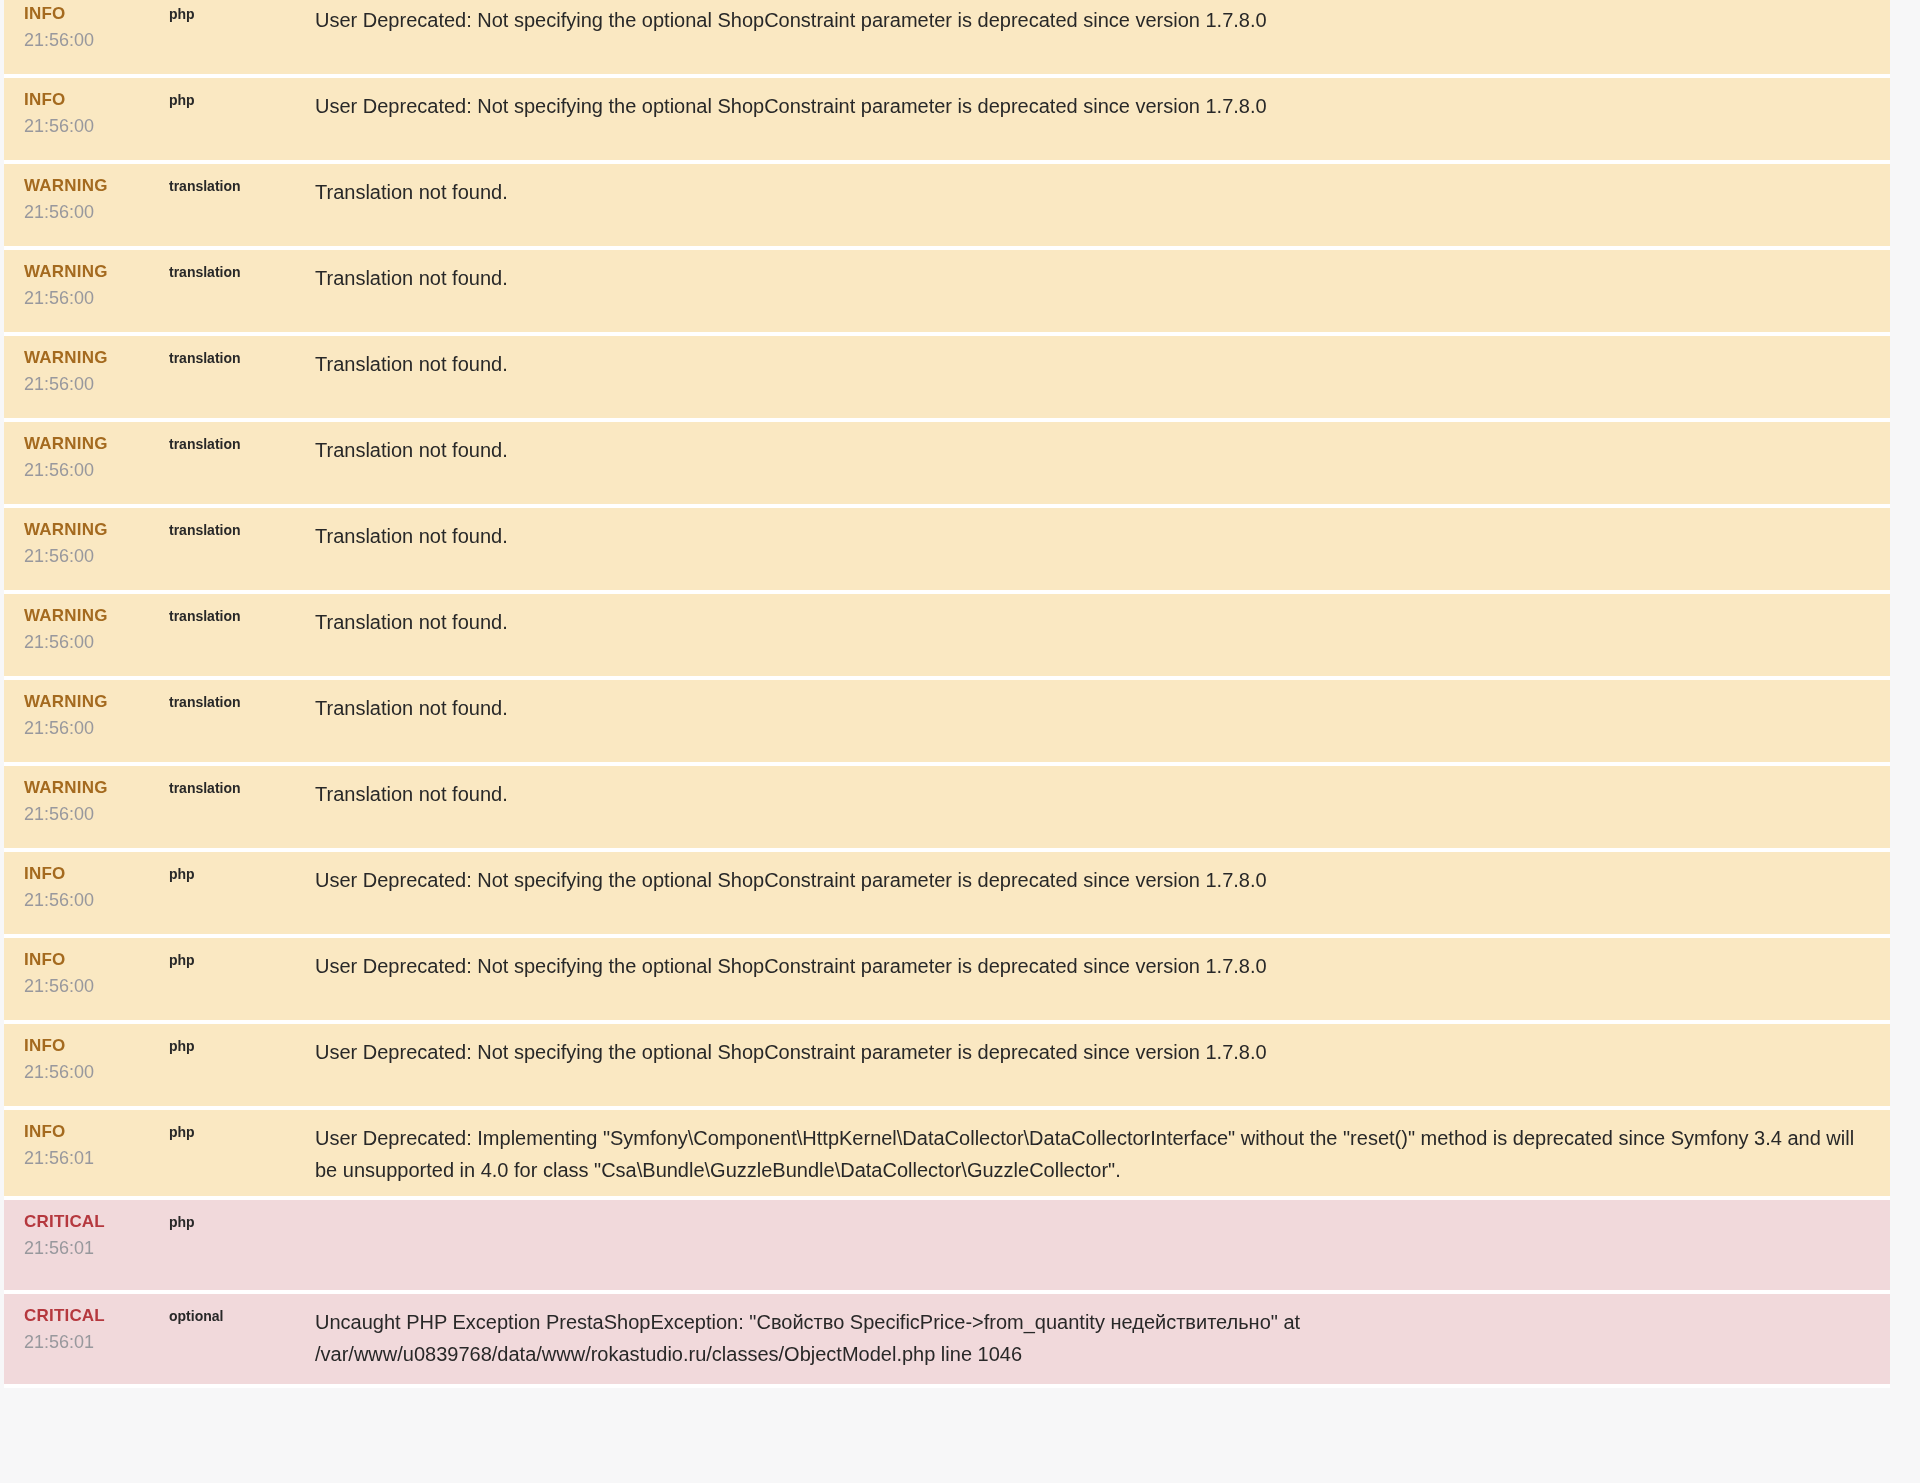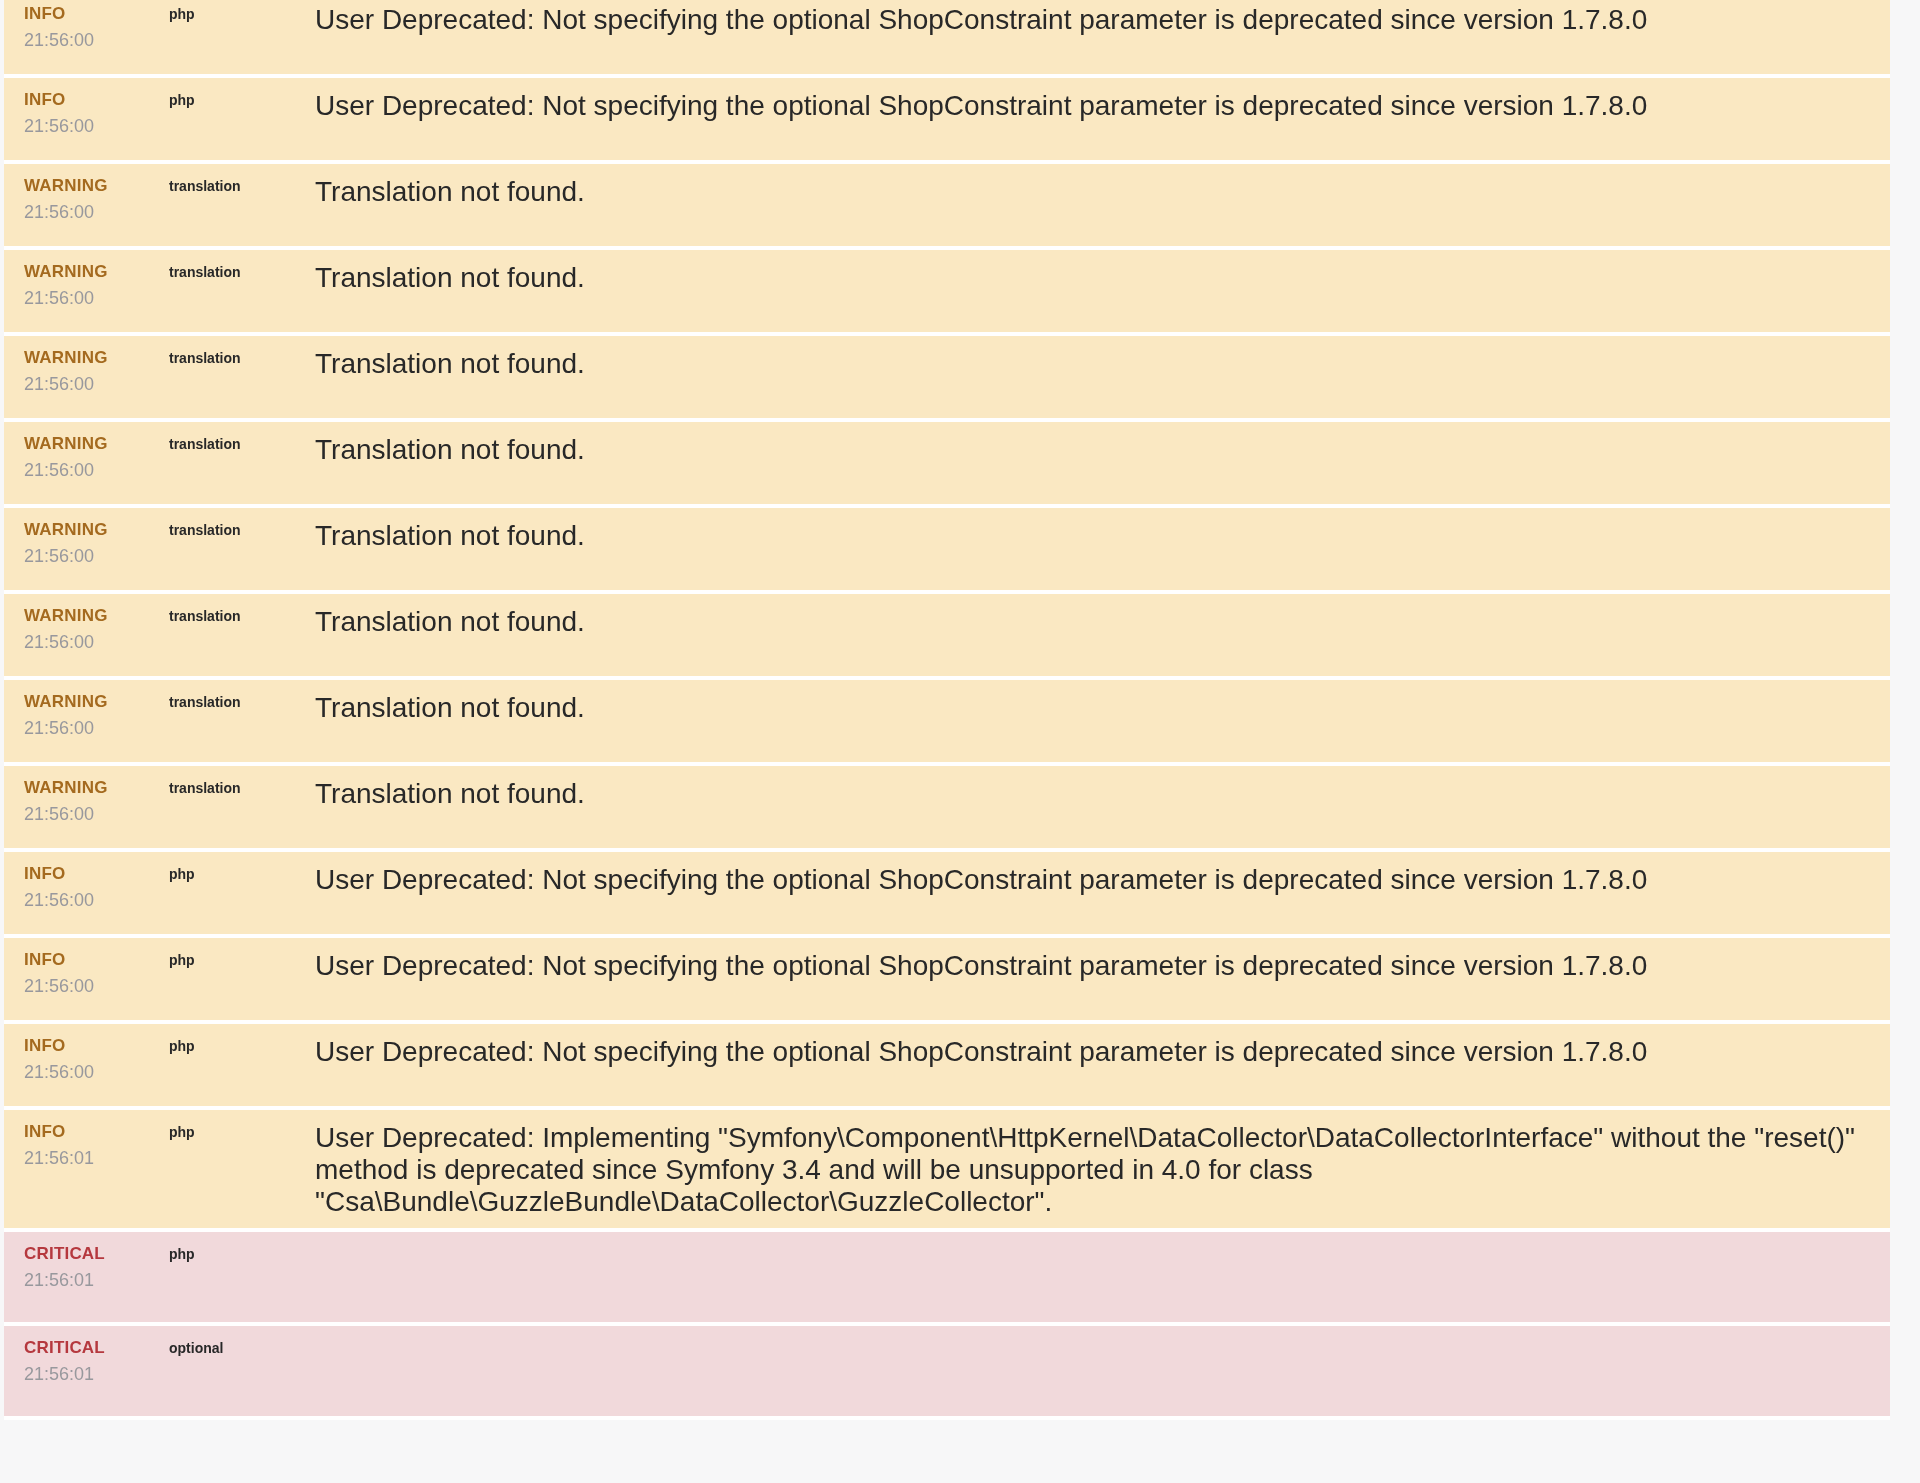--- a/index.html
+++ b/index.html
@@ -67,21 +67,21 @@
     width: 146px;
     flex: 0 0 146px;
     font-size: 14px;
     font-weight: bold;
     line-height: 1.3;
     color: var(--text-color);
     padding-top: 1px;
   }
   .cell-message {
     flex: 1 1 auto;
-    font-size: 28px;
+    font-size: 20px;
     line-height: 32px;
     color: var(--text-color);
     padding-top: 0;
     word-wrap: break-word;
   }
 </style>
 </head>
 <body>
 
 <div class="logs-panel">
@@ -219,15 +219,16 @@
     </div>
     <div class="cell cell-channel">php</div>
   </div>
 
   <div class="log-row row-error">
     <div class="cell cell-status">
       <span class="level">CRITICAL</span>
       <span class="time">21:56:01</span>
     </div>
     <div class="cell cell-channel">optional</div>
+    <div class="cell cell-message">Uncaught PHP Exception PrestaShopException: "Свойство SpecificPrice-&gt;from_quantity недействительно" at /var/www/u0839768/data/www/rokastudio.ru/classes/ObjectModel.php line 1046</div>
   </div>
 </div>
 </div>
 
 </body></html>

